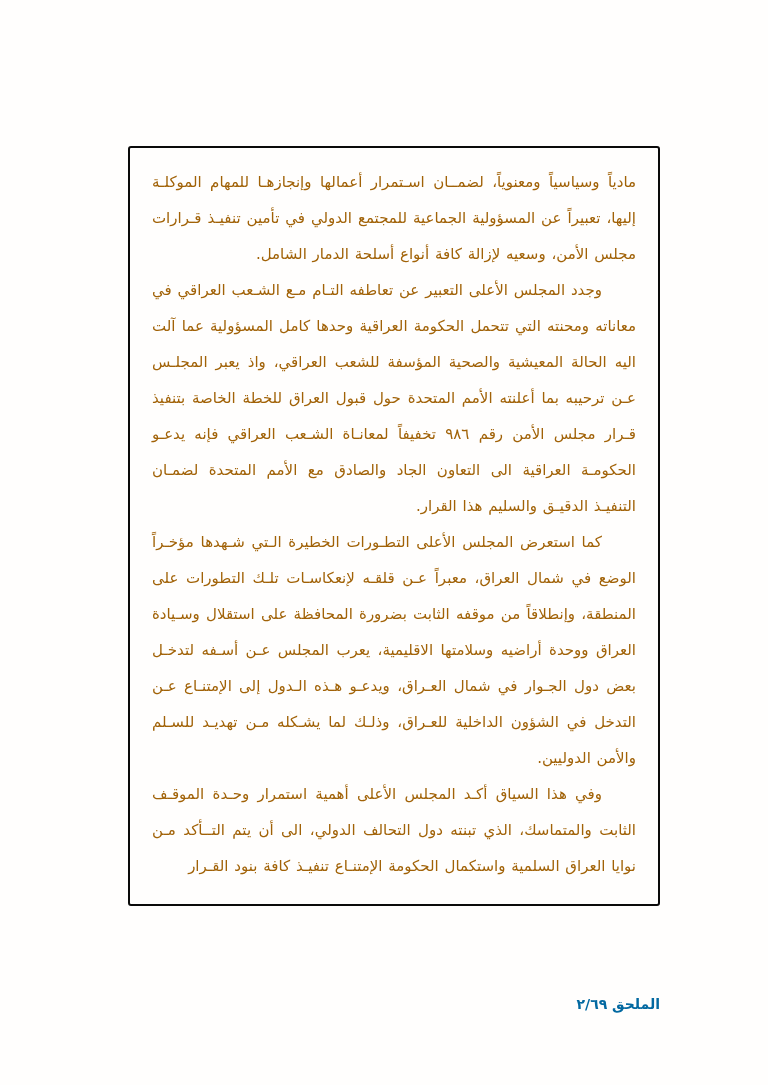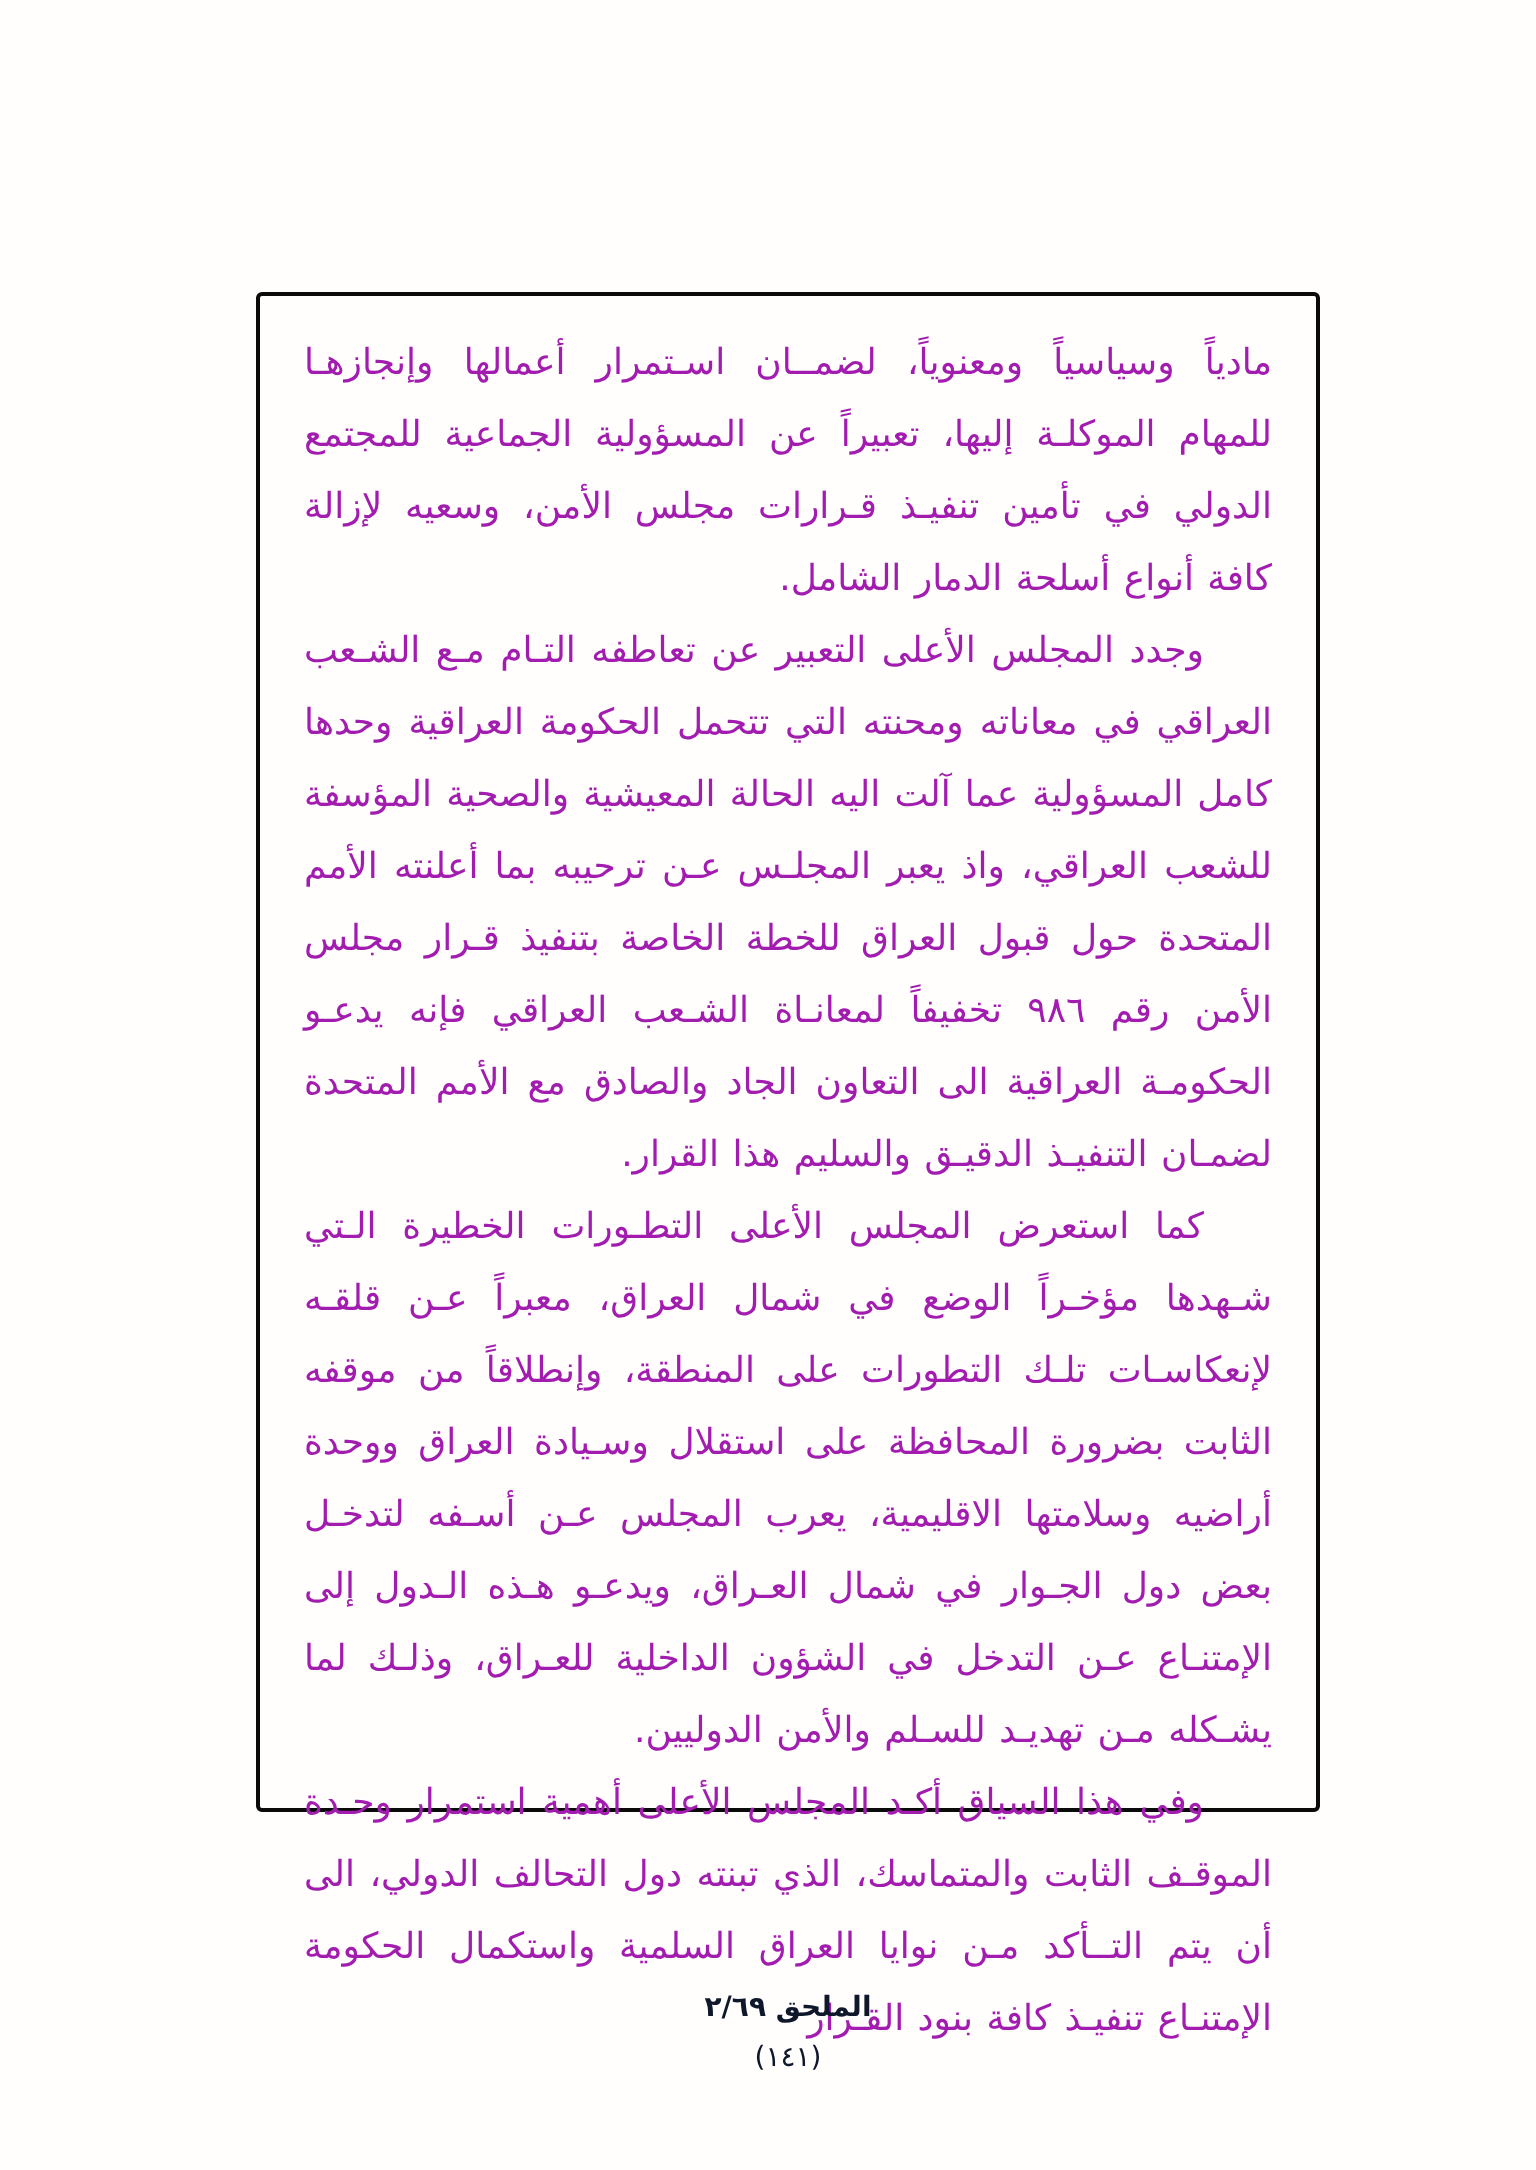--- a/index.html
+++ b/index.html
@@ -24,37 +24,37 @@
     height: 760px;
     box-sizing: border-box;
     border: 2px solid #0a0a0a;
     border-radius: 3px;
     padding: 16px 22px 10px 22px;
     direction: rtl;
     background: #fffefd;
   }
   .para {
     margin: 0;
-    color: #a21caf;
-    font-size: 18px;
+    color: #a16207;
+    font-size: 15px;
     line-height: 36px;
     text-align: justify;
     word-spacing: 1px;
   }
   .para.indent {
     text-indent: 34px;
   }
   .footer {
     position: absolute;
     left: 128px;
     top: 996px;
     width: 532px;
     direction: rtl;
-    text-align: center;
-    color: #0f172a;
+    text-align: right;
+    color: #0369a1;
   }
   .annex-label {
     font-size: 14px;
     font-weight: bold;
     letter-spacing: 0.5px;
   }
   .page-number {
     margin-top: 9px;
     font-size: 14px;
   }
@@ -66,16 +66,15 @@
 
   <div class="text-box">
     <p class="para">مادياً وسياسياً ومعنوياً، لضمــان اسـتمرار أعمالها وإنجازهـا للمهام الموكلـة إليها، تعبيراً عن المسؤولية الجماعية للمجتمع الدولي في تأمين تنفيـذ قـرارات مجلس الأمن، وسعيه لإزالة كافة أنواع أسلحة الدمار الشامل.</p>
     <p class="para indent">وجدد المجلس الأعلى التعبير عن تعاطفه التـام مـع الشـعب العراقي في معاناته ومحنته التي تتحمل الحكومة العراقية وحدها كامل المسؤولية عما آلت اليه الحالة المعيشية والصحية المؤسفة للشعب العراقي، واذ يعبر المجلـس عـن ترحيبه بما أعلنته الأمم المتحدة حول قبول العراق للخطة الخاصة بتنفيذ قـرار مجلس الأمن رقم ٩٨٦ تخفيفاً لمعانـاة الشـعب العراقي فإنه يدعـو الحكومـة العراقية الى التعاون الجاد والصادق مع الأمم المتحدة لضمـان التنفيـذ الدقيـق والسليم هذا القرار.</p>
     <p class="para indent">كما استعرض المجلس الأعلى التطـورات الخطيرة الـتي شـهدها مؤخـراً الوضع في شمال العراق، معبراً عـن قلقـه لإنعكاسـات تلـك التطورات على المنطقة، وإنطلاقاً من موقفه الثابت بضرورة المحافظة على استقلال وسـيادة العراق ووحدة أراضيه وسلامتها الاقليمية، يعرب المجلس عـن أسـفه لتدخـل بعض دول الجـوار في شمال العـراق، ويدعـو هـذه الـدول إلى الإمتنـاع عـن التدخل في الشؤون الداخلية للعـراق، وذلـك لما يشـكله مـن تهديـد للسـلم والأمن الدوليين.</p>
     <p class="para indent">وفي هذا السياق أكـد المجلس الأعلى أهمية استمرار وحـدة الموقـف الثابت والمتماسك، الذي تبنته دول التحالف الدولي، الى أن يتم التــأكد مـن نوايا العراق السلمية واستكمال الحكومة الإمتنـاع تنفيـذ كافة بنود القـرار</p>
   </div>
 
   <div class="footer">
     <div class="annex-label">الملحق ٢/٦٩</div>
-    <div class="page-number">(١٤١)</div>
   </div>
 
 </div>
 
 </body></html>

